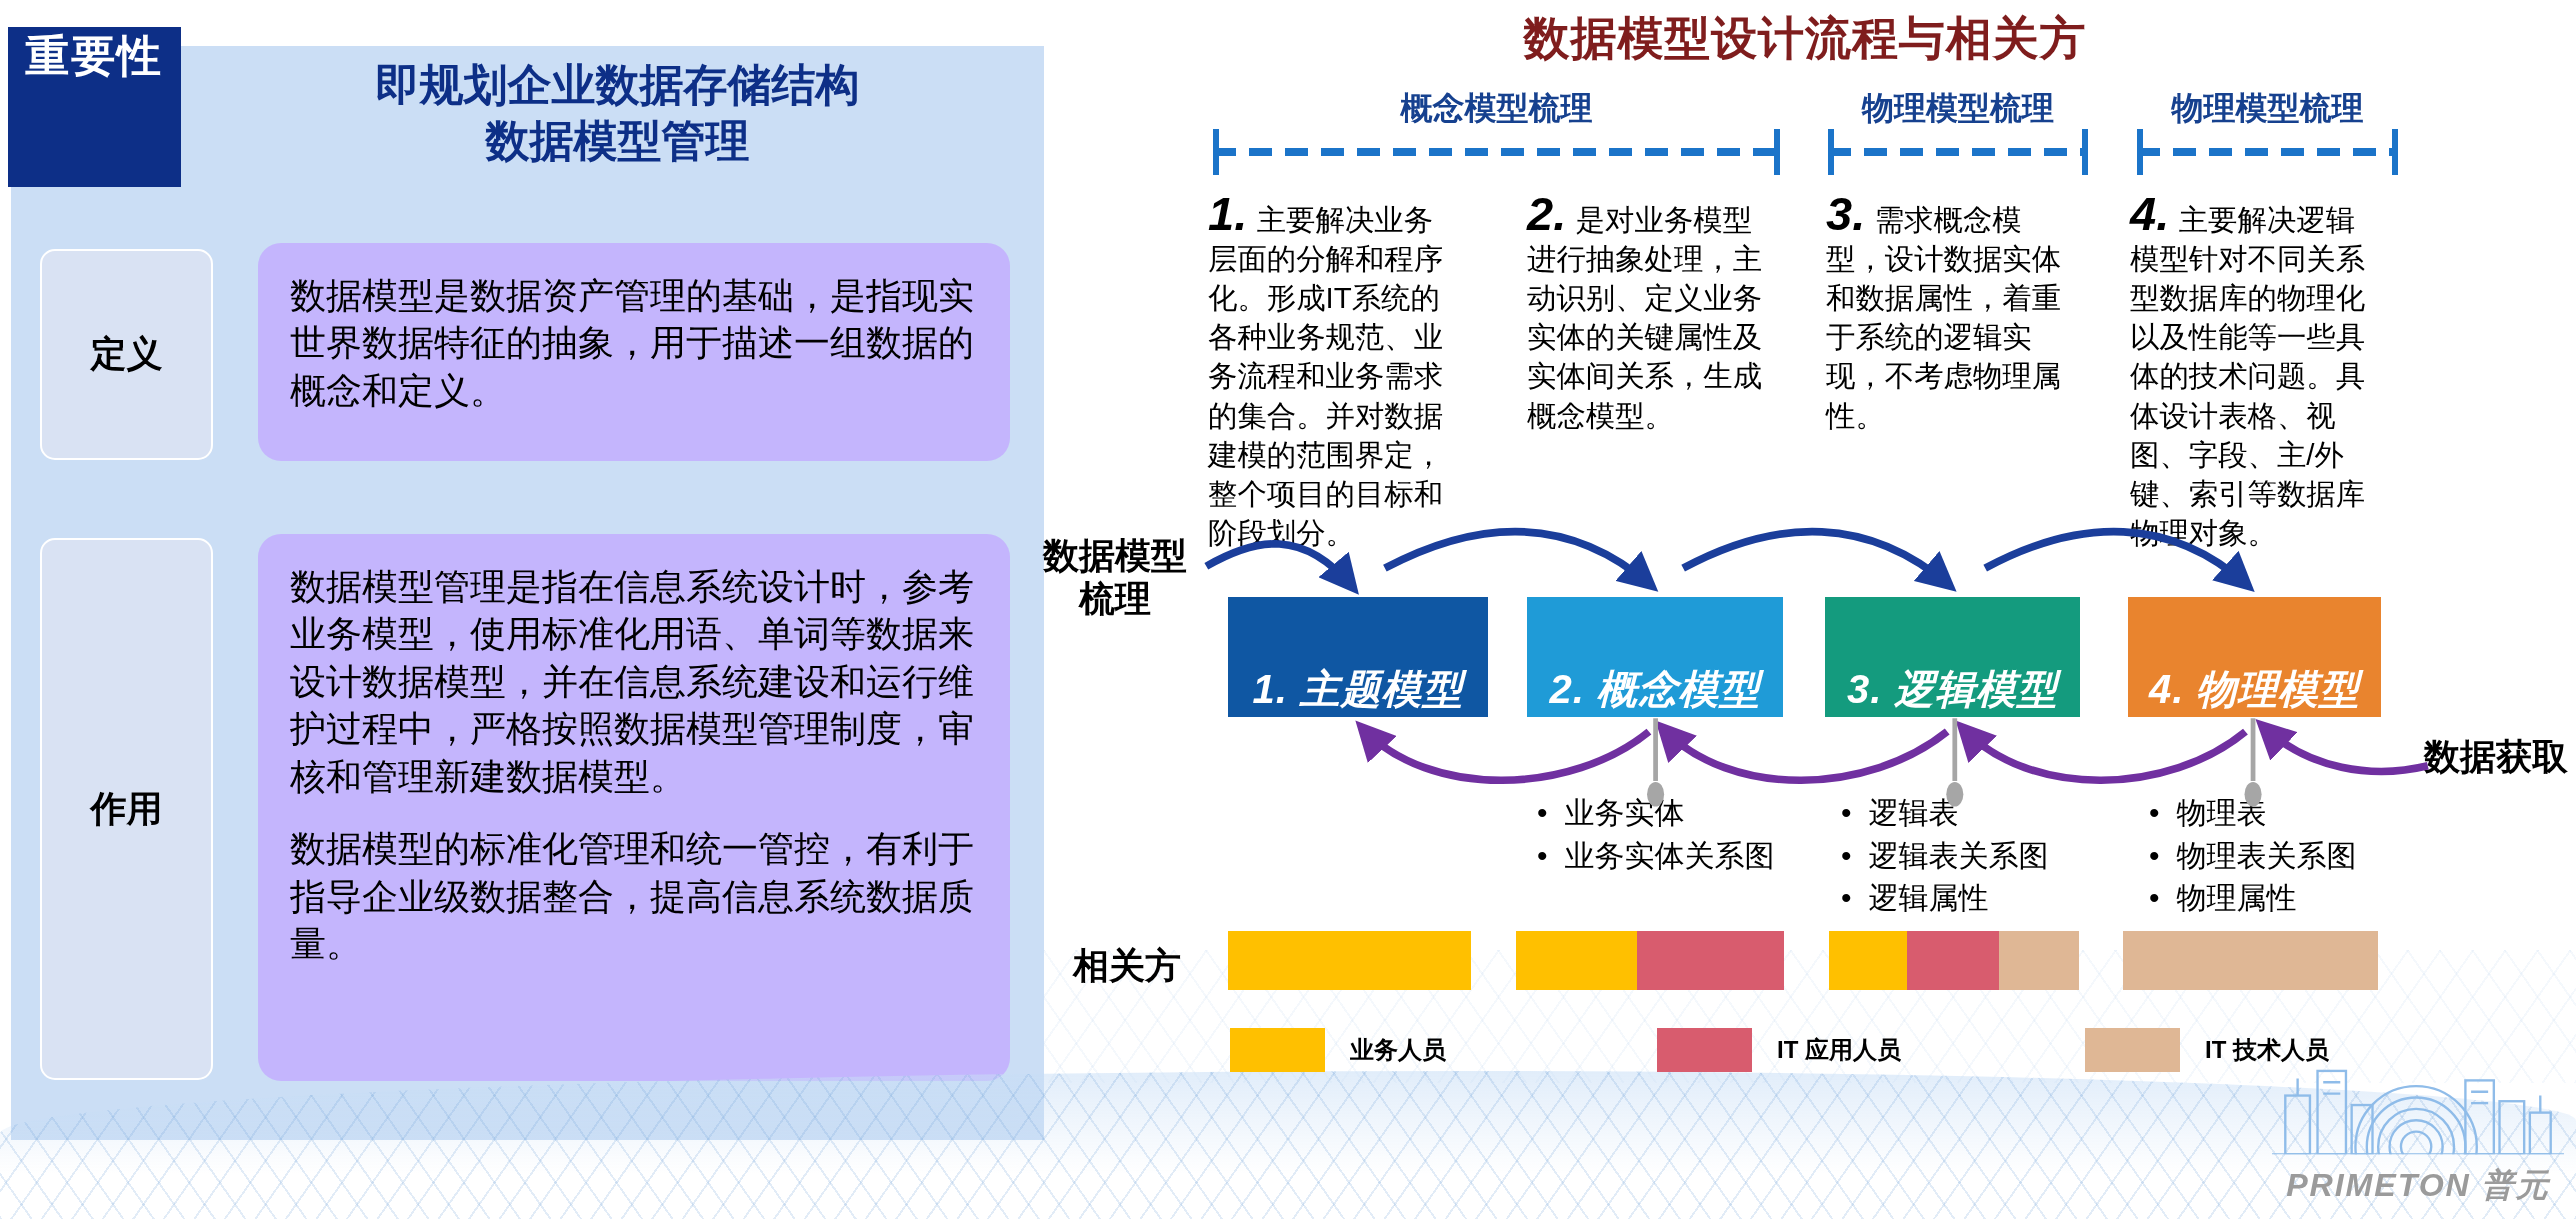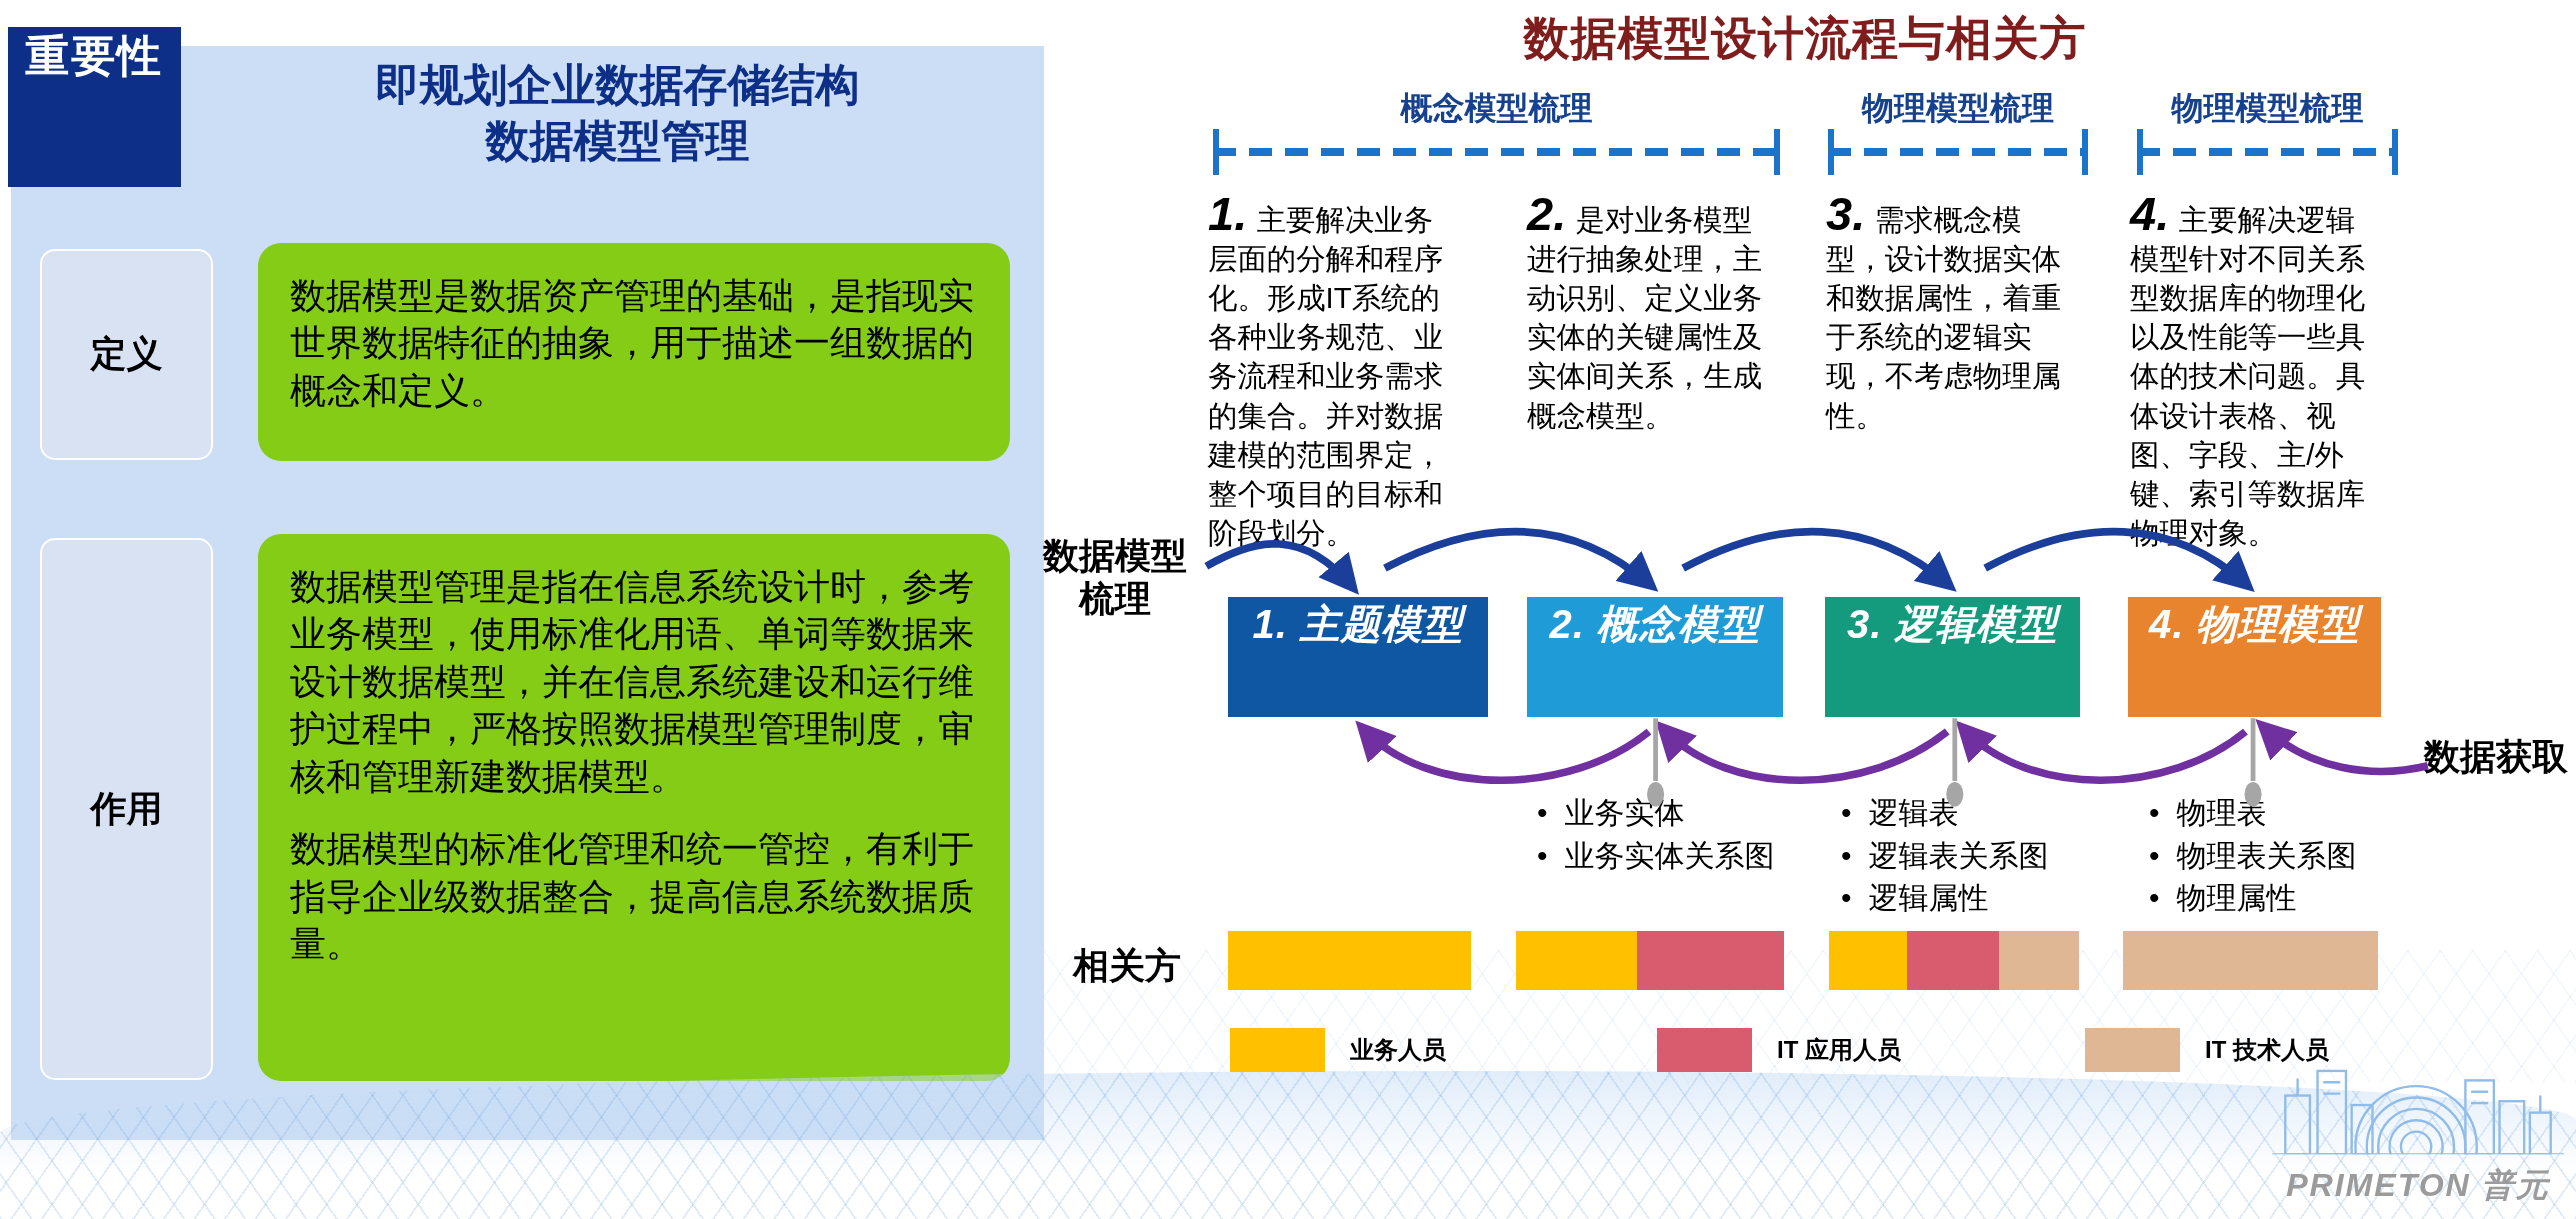--- a/index.html
+++ b/index.html
@@ -33,21 +33,21 @@
     position:absolute;left:209px;top:57px;width:817px;z-index:2;text-align:center;
     color:#0D2F87;font-size:44px;font-weight:bold;line-height:1.28;
   }
   .row-label{
     position:absolute;z-index:2;background:#D9E2F3;border:2.8px solid #ffffff;border-radius:15px;
     display:flex;align-items:center;justify-content:center;font-size:36px;font-weight:bold;color:#000;
   }
   .row-label.def{left:40px;top:249px;width:169px;height:207px;}
   .row-label.act{left:40px;top:538px;width:169px;height:538px;}
   .row-content{
-    position:absolute;z-index:2;background:#84cc16;border-radius:23px;
+    position:absolute;z-index:2;background:#c4b5fd;border-radius:23px;
     padding:28.5px 32px;box-sizing:border-box;font-size:36px;line-height:1.32;color:#000;
   }
   .row-content.def{left:258px;top:243px;width:752px;height:218px;}
   .row-content.act{left:258px;top:534px;width:752px;height:547px;}
   .row-content p{margin:0 0 25px 0;}
   .row-content p:last-child{margin-bottom:0;}
   
   .right-title{
     position:absolute;left:1045px;top:7.6px;width:1520px;z-index:3;text-align:center;
     color:#7f1d1d;font-size:46px;font-weight:bold;letter-spacing:0.9px;
@@ -71,21 +71,21 @@
   .step-col.c1{left:1208px;width:251px;}
   .step-col.c2{left:1527px;width:249px;}
   .step-col.c3{left:1826px;width:249px;}
   .step-col.c4{left:2130px;width:249px;}
   .flow-label{
     position:absolute;left:1039px;top:534px;width:152px;z-index:3;text-align:center;
     font-size:36px;font-weight:bold;line-height:1.2;color:#000;
   }
   .model-box{
     position:absolute;top:597px;height:120px;z-index:3;
-    display:flex;align-items:flex-start;justify-content:center;
+    display:flex;align-items:flex-end;justify-content:center;
     color:#fff;font-size:40px;font-weight:bold;font-style:italic;letter-spacing:0.9px;
   }
   .model-box.b1{left:1228px;width:260px;background:#0F57A3;}
   .model-box.b2{left:1527px;width:256px;background:#1F9BD7;}
   .model-box.b3{left:1825px;width:255px;background:#149B7E;}
   .model-box.b4{left:2128px;width:253px;background:#E9842E;}
   .acquire-label{
     position:absolute;left:2424px;top:733px;width:152px;z-index:3;
     font-size:36px;font-weight:bold;color:#000;
   }

